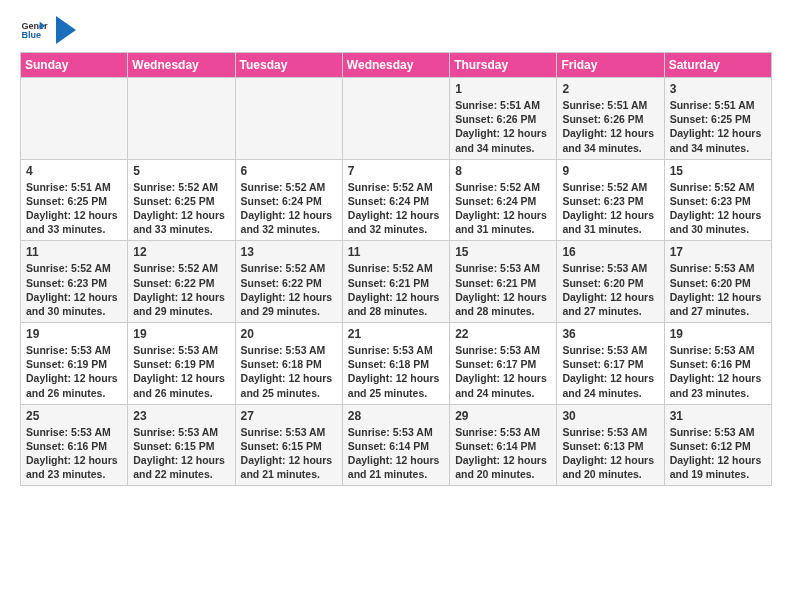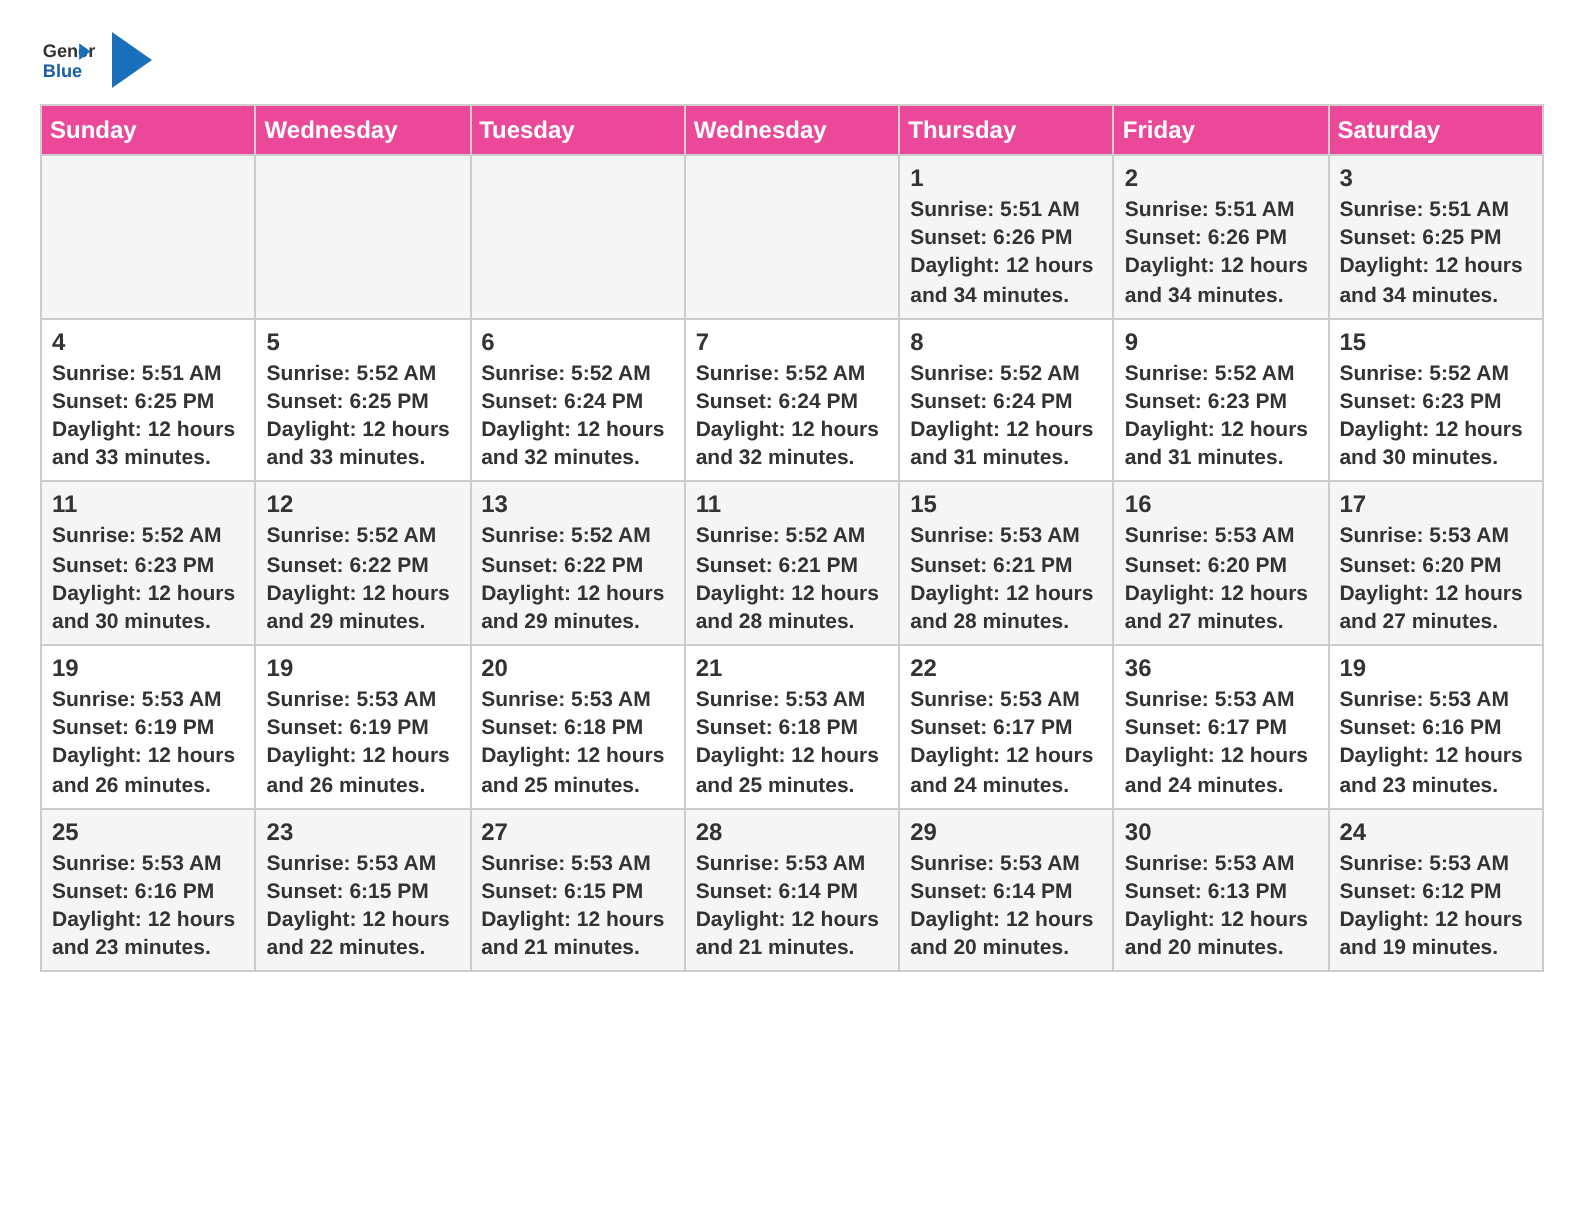--- a/index.html
+++ b/index.html
@@ -323,21 +323,21 @@
 and 20 minutes.</div>
         </td>
         <td>
           <div class="cell-date">30</div>
           <div class="cell-info" style="white-space: pre-line;">Sunrise: 5:53 AM
 Sunset: 6:13 PM
 Daylight: 12 hours
 and 20 minutes.</div>
         </td>
         <td>
-          <div class="cell-date">24</div>
+          <div class="cell-date">31</div>
           <div class="cell-info" style="white-space: pre-line;">Sunrise: 5:53 AM
 Sunset: 6:12 PM
 Daylight: 12 hours
 and 19 minutes.</div>
         </td>
       </tr>
     </tbody>
 </table>
 
 </body></html>

